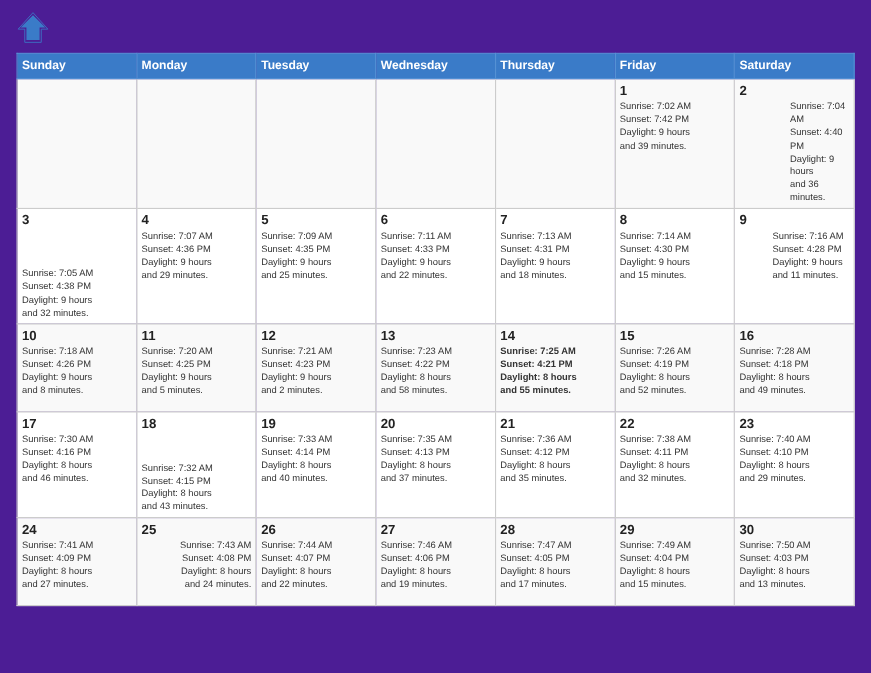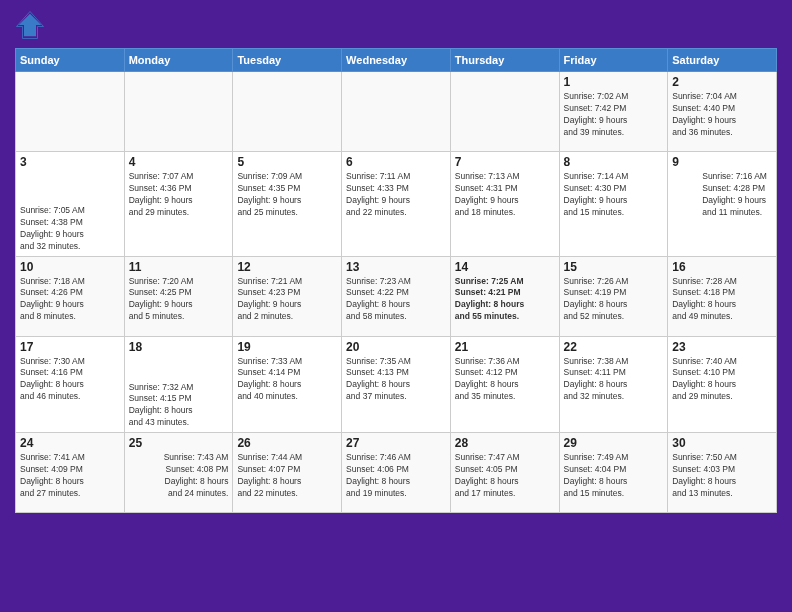--- a/index.html
+++ b/index.html
@@ -139,21 +139,21 @@
           <td class="empty-cell"></td>
           <td>
             <span class="day-number">1</span>
             <div class="day-info" style="white-space: pre-line;">Sunrise: 7:02 AM
 Sunset: 7:42 PM
 Daylight: 9 hours
 and 39 minutes.</div>
           </td>
           <td>
             <span class="day-number">2</span>
-            <div class="day-info" style="white-space: pre-line;">Sunrise: 7:04 AM
+            <div class="day-info" style="white-space: pre-line; margin-left: 46px;">Sunrise: 7:04 AM
 Sunset: 4:40 PM
 Daylight: 9 hours
 and 36 minutes.</div>
           </td>
         </tr>
         <tr>
           <td>
             <span class="day-number">3</span>
             <div class="day-info" style="white-space: pre-line; margin-top: 36px;">Sunrise: 7:05 AM
 Sunset: 4:38 PM

